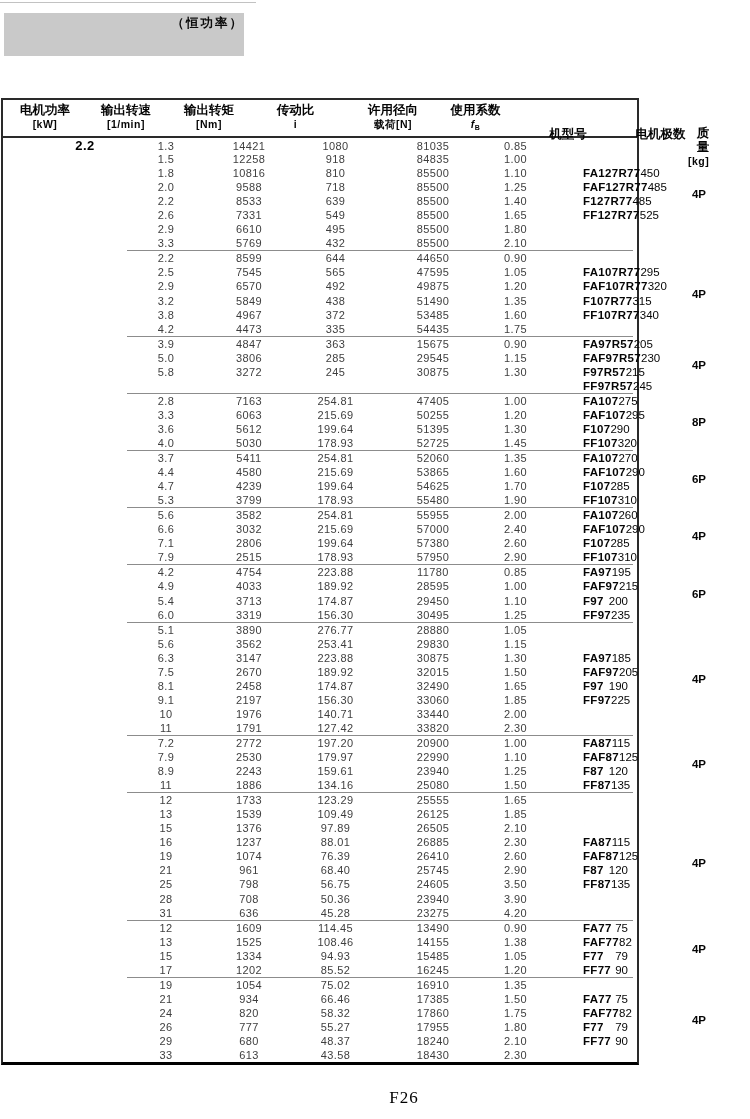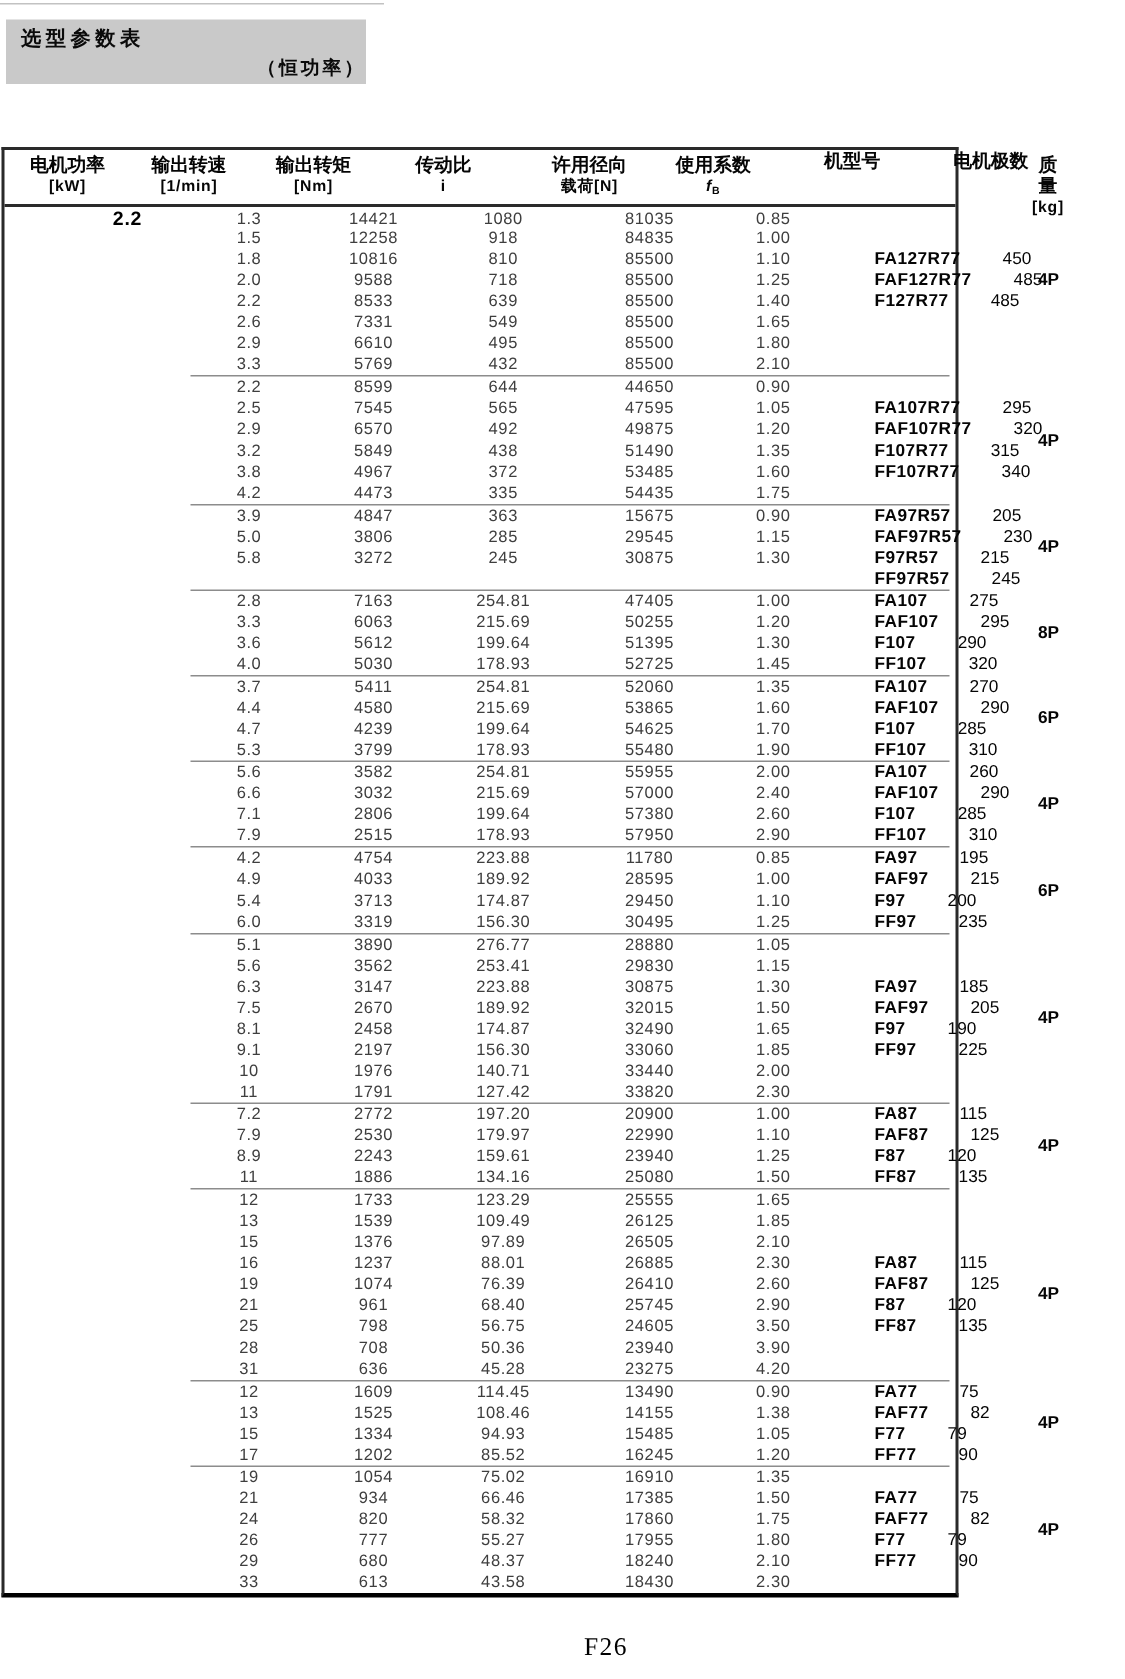--- a/index.html
+++ b/index.html
@@ -20,57 +20,56 @@
     position:absolute;top:98px;left:1px;width:638px;box-sizing:border-box;
     border:2px solid #2a2a2a;border-bottom:3.5px solid #000;
   }
   .thead{
     display:grid;
     grid-template-columns:84px 78px 88px 85px 110px 55px 130px 55px 1fr;
     border-bottom:2px solid #2a2a2a;height:36px;align-items:start;
   }
   .th{font-weight:bold;text-align:center;font-size:12.5px;line-height:14px;padding-top:3px;color:#050505;}
   .th .sub{font-size:10.5px;letter-spacing:0.5px;}
-  .th-single{display:flex;justify-content:center;height:36px;padding-top:0;}
-  .th-mass{padding-right:18px;}
+  .th-single{display:flex;align-items:center;justify-content:center;height:36px;padding-top:16px;}
+  .th-mass{text-align:right;padding-right:18px;margin-top:23px;}
   .fb-sub{font-style:italic;font-size:10px;}
   .fb-sub .bsub{font-size:7px;vertical-align:-2px;font-style:normal;font-weight:bold;}
 
   .tbody{position:relative;padding-left:40px;}
   .group{position:relative;}
   .row{
     display:grid;
     grid-template-columns:84px 78px 88px 85px 110px 55px;
     height:var(--rowh);align-items:center;
   }
   .c{text-align:center;font-size:11px;color:#3e3e3e;letter-spacing:0.4px;white-space:nowrap;}
   .c.power{font-weight:bold;font-size:13px;color:#000;letter-spacing:0.5px;}
   .sep{height:1px;background:#8c8c8c;margin-left:84px;margin-right:4px;}
 
   .models{position:absolute;left:500px;right:0;top:0;}
-  .model-line{height:var(--rowh);display:flex;align-items:center;justify-content:space-between;gap:28px;}
+  .model-line{height:var(--rowh);display:flex;align-items:center;justify-content:space-between;}
   .mname{padding-left:40px;font-weight:bold;font-size:11.5px;color:#050505;letter-spacing:0.3px;white-space:nowrap;}
   .mmass{padding-right:9px;font-weight:normal;font-size:11.5px;color:#050505;}
   .poles{
     position:absolute;left:126px;top:0;bottom:0;width:60px;
     display:flex;align-items:center;justify-content:center;
     font-weight:bold;font-size:11.5px;color:#050505;
   }
   .page-number{
     position:absolute;top:1088px;left:0;width:100%;text-align:center;
     font-family:"Liberation Serif",serif;font-size:17px;color:#000000;letter-spacing:1px;margin-left:29px;
   }
 </style>
 </head>
 <body>
 
 <div class="artifact-line"></div>
 
 <div class="title-box">
-  <div class="title-line1">选型参数表</div>
   <div class="title-line2">（恒功率）</div>
 </div>
 
 <div class="sel-table">
   <div class="thead">
     <div class="th">
       <div>电机功率</div>
       <div class="sub">[kW]</div>
     </div>
     <div class="th">
@@ -176,20 +175,24 @@
             <span class="mmass">450</span>
           </div>
           <div class="model-line">
             <span class="mname">FAF127R77</span>
             <span class="mmass">485</span>
           </div>
           <div class="model-line">
             <span class="mname">F127R77</span>
             <span class="mmass">485</span>
           </div>
+          <div class="model-line">
+            <span class="mname">FF127R77</span>
+            <span class="mmass">525</span>
+          </div>
           <div class="poles">4P</div>
         </div>
       </div>
       <div class="sep"></div>
       <div class="group">
         <div class="row">
           <div class="c power"></div>
           <div class="c ">2.2</div>
           <div class="c ">8599</div>
           <div class="c ">644</div>

